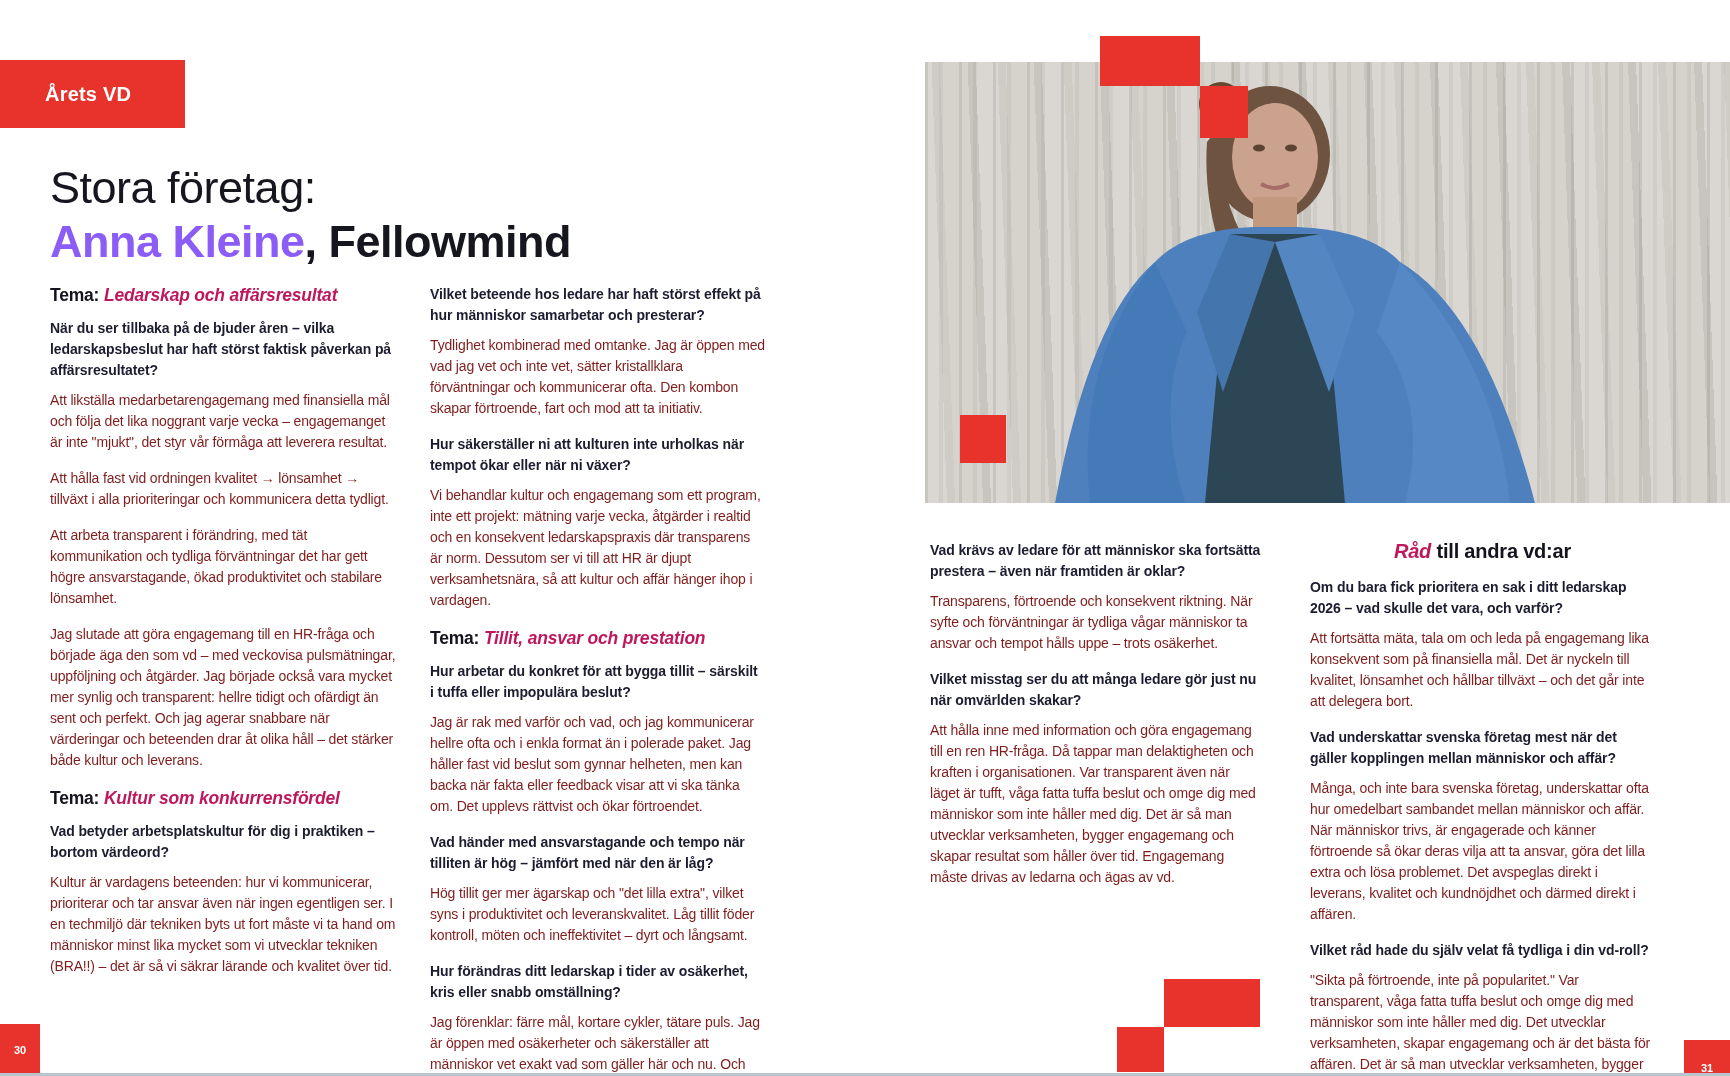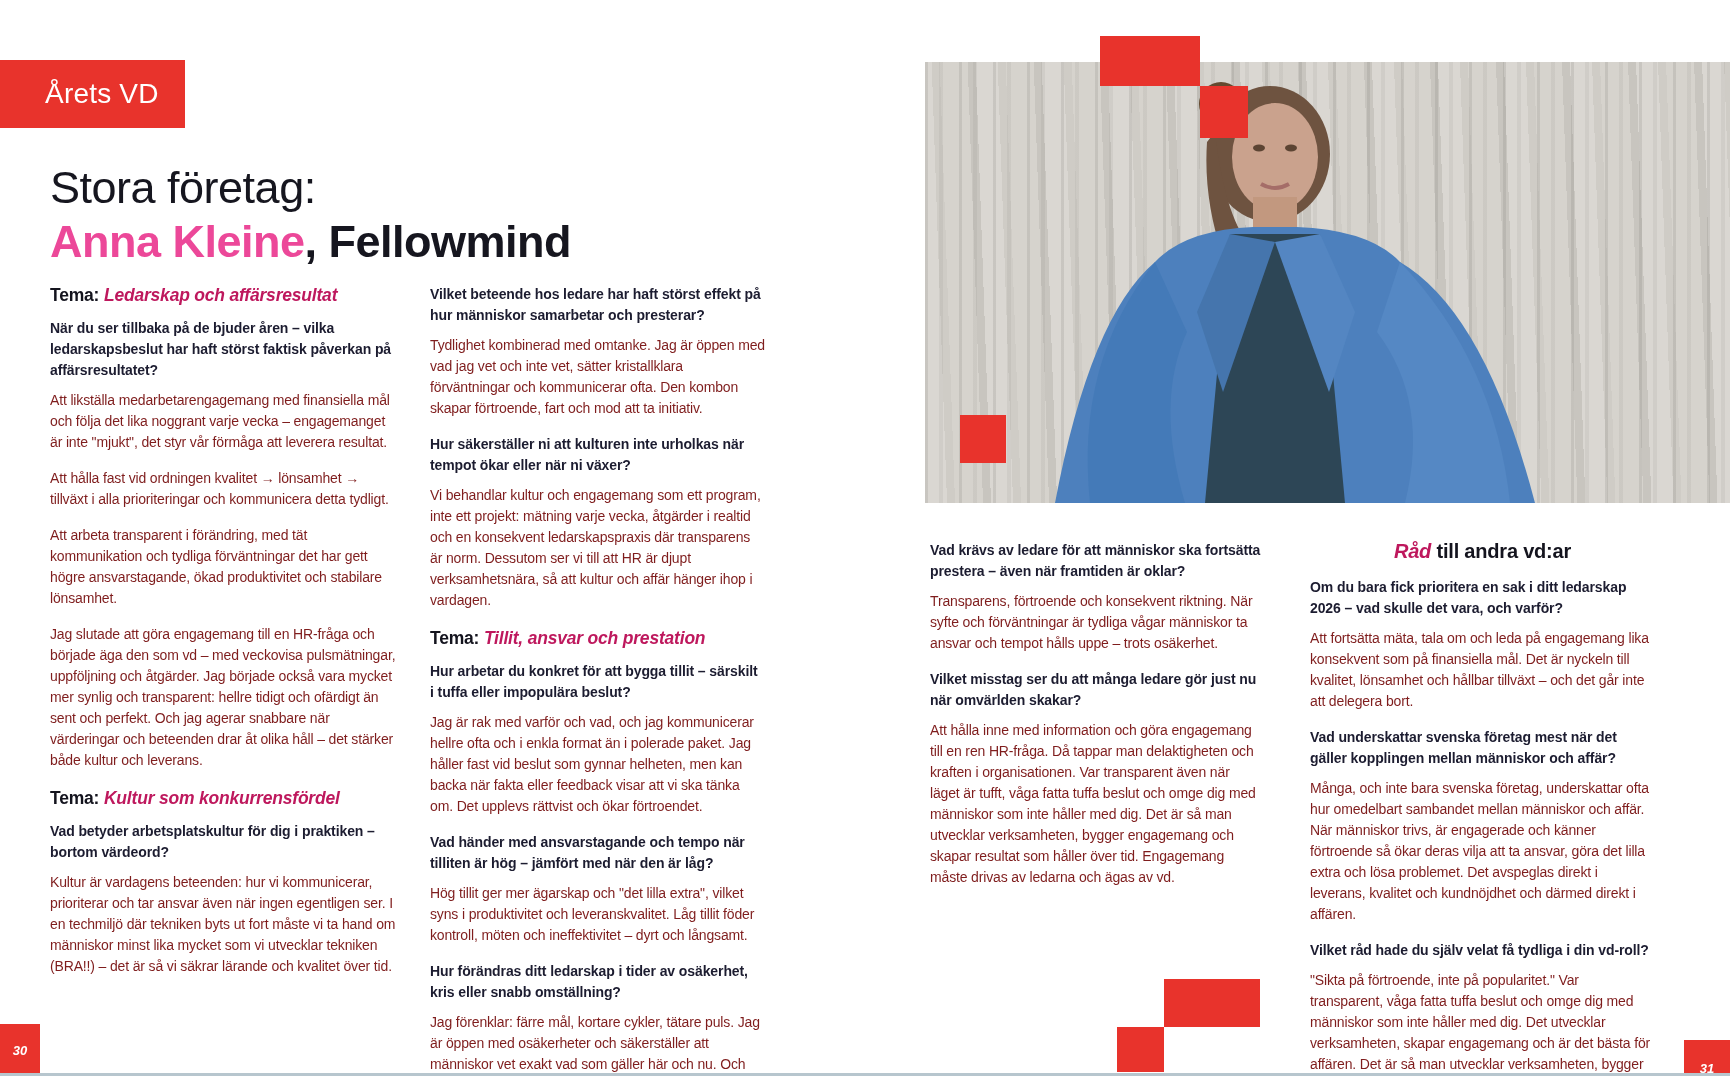--- a/index.html
+++ b/index.html
@@ -9,27 +9,27 @@
     font-family:"Liberation Sans", sans-serif;
     -webkit-font-smoothing:antialiased;
   }
   .abs{position:absolute;}
 
   
   .badge{
     left:0;top:60px;width:185px;height:68px;background:#E8332C;
     display:flex;align-items:center;padding-left:45px;box-sizing:border-box;
   }
-  .badge span{color:#ffffff;font-size:28px;font-weight:normal;letter-spacing:.2px;}
+  .badge span{color:#ffffff;font-size:20px;font-weight:bold;letter-spacing:.2px;}
 
   
   .title{left:50px;top:140px;width:780px;color:#16161f;}
   .title .t1{font-size:45px;font-weight:400;line-height:1.2;letter-spacing:-.5px;display:block;}
   .title .t2{font-size:45px;font-weight:700;line-height:1.2;letter-spacing:-.5px;display:block;}
-  .title .red{color:#ec4899;text-align:center;}
+  .title .red{color:#8b5cf6;text-align:center;}
 
   
   .col{position:absolute;}
   .block-theme{margin:16px 0 11px;font-size:17.5px;font-weight:700;line-height:1.3;letter-spacing:-.2px;}
   .block-theme:first-child{margin-top:0;}
   .block-theme .th-black{color:#14141e;}
   .block-theme .th-red{color:#be185d;font-style:italic;}
   .block-theme.variant-rad{font-size:20px;margin-bottom:13px;text-align:center;}
   .block-q{
     margin:0 0 9px;font-size:14px;font-weight:700;color:#1c1c30;
@@ -60,22 +60,22 @@
   
   .sq{background:#E8332C;}
   .sq-top-big{left:1100px;top:36px;width:100px;height:50px;}
   .sq-top-small{left:1200px;top:86px;width:48px;height:52px;}
   .sq-mid{left:960px;top:415px;width:46px;height:48px;}
   .sq-bot-big{left:1164px;top:979px;width:96px;height:48px;}
   .sq-bot-small{left:1117px;top:1027px;width:47px;height:45px;}
 
   
   .pageno{
-    background:#E8332C;color:#ffffff;font-size:13px;font-weight:700;
-    display:flex;align-items:center;justify-content:center;font-style:italic;
+    background:#E8332C;color:#ffffff;font-size:11px;font-weight:700;
+    display:flex;align-items:center;justify-content:center;
   }
   .pageno-left{left:0;top:1024px;width:40px;height:52px;}
   .pageno-right{left:1684px;top:1040px;width:46px;height:56px;align-items:center;}
 
   
   .bottom-line{left:0;top:1073px;width:1730px;height:3px;background:#b7c6ce;z-index:10;}
 </style>
 </head>
 <body>
 

